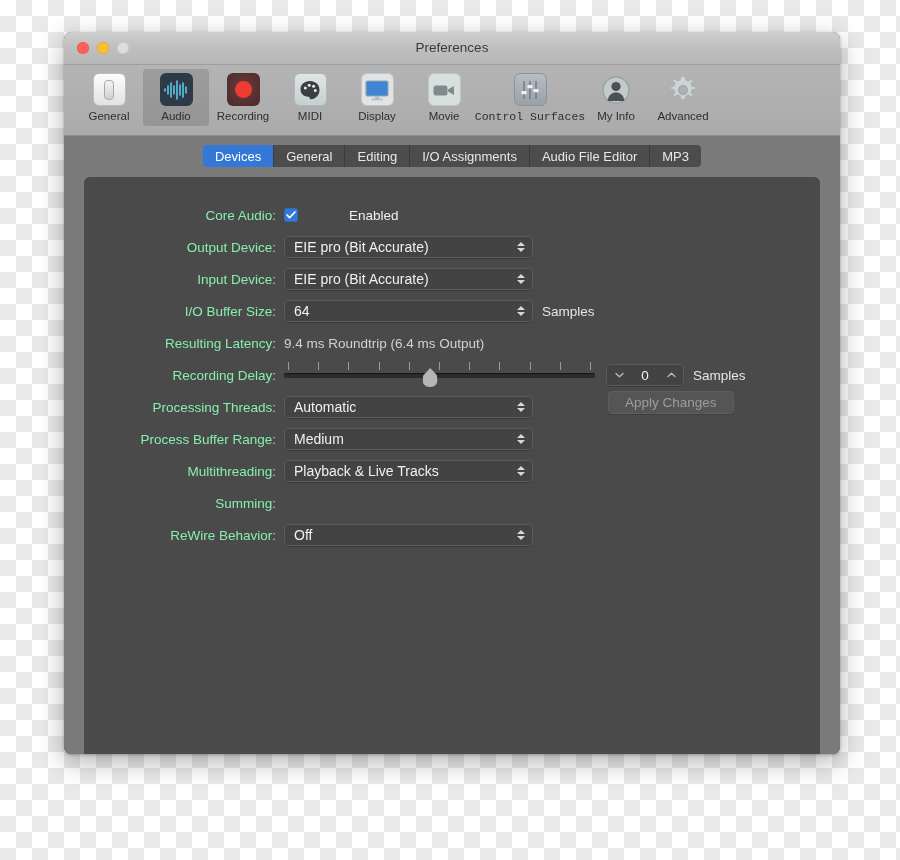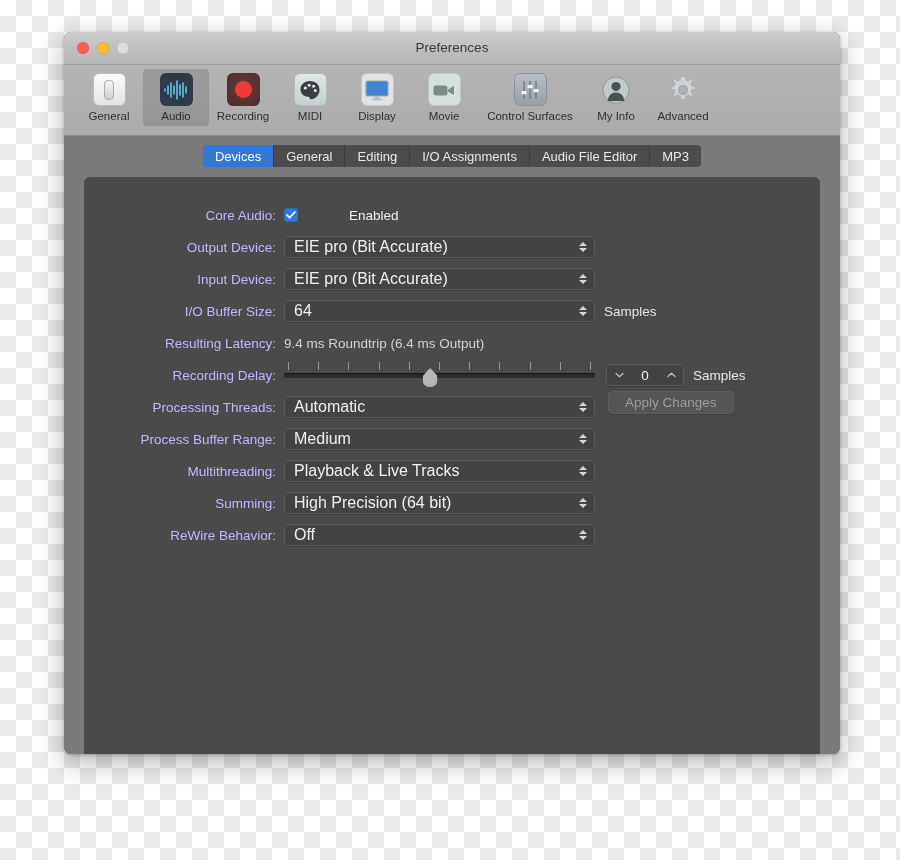--- a/index.html
+++ b/index.html
@@ -60,21 +60,21 @@
     padding: 4px 10px 0 12px;
     gap: 1px;
   }
   .tb-item {
     width: 66px;
     padding: 4px 2px 3px;
     border-radius: 4px;
     display: flex; flex-direction: column; align-items: center;
     cursor: default;
   }
-  .tb-item.wide { width: 104px; }
+  .tb-item.wide { width: 104px; font-family: Liberation Mono, monospace; }
   .tb-item.selected { background: rgba(0,0,0,0.13); }
   .tb-icon {
     width: 33px; height: 33px;
     border-radius: 6px;
     display: flex; align-items: center; justify-content: center;
     margin-bottom: 5px;
     position: relative;
     overflow: hidden;
   }
   .tb-label { font-size: 11.5px; color: #2f2f2f; white-space: nowrap; line-height: 1; }
@@ -139,36 +139,36 @@
     display: flex;
     align-items: center;
     height: 32px;
     margin-bottom: 0px;
   }
   .row-label {
     width: 200px;
     text-align: right;
     padding-right: 8px;
     font-size: 13.5px;
-    color: #c4b5fd;
+    color: #86efac;
     white-space: nowrap;
   }
   .field-wrap { display: flex; align-items: center; }
 
   
   .select {
     position: relative;
-    width: 311px;
+    width: 249px;
     height: 22px;
     background: #434343;
     border: 1px solid #5a5a5a;
     border-radius: 4px;
     display: flex; align-items: center;
     padding: 0 24px 0 9px;
-    font-size: 16px;
+    font-size: 14px;
     color: #f0f0f0;
     cursor: default;
     box-shadow: 0 1px 0 rgba(0,0,0,0.18);
   }
   .chev {
     position: absolute;
     right: 7px; top: 50%;
     transform: translateY(-50%);
     display: flex; flex-direction: column; align-items: center;
     gap: 2px;
@@ -542,29 +542,20 @@
             <span class="chev">
                 <i class="up"></i>
                 <i class="down"></i>
               </span>
           </div>
         </div>
       </div>
 
       <div class="row">
         <div class="row-label">Summing:</div>
-        <div class="field-wrap">
-          <div class="select">
-            <span>High Precision (64 bit)</span>
-            <span class="chev">
-                <i class="up"></i>
-                <i class="down"></i>
-              </span>
-          </div>
-        </div>
       </div>
 
       <div class="row">
         <div class="row-label">ReWire Behavior:</div>
         <div class="field-wrap">
           <div class="select">
             <span>Off</span>
             <span class="chev">
                 <i class="up"></i>
                 <i class="down"></i>

